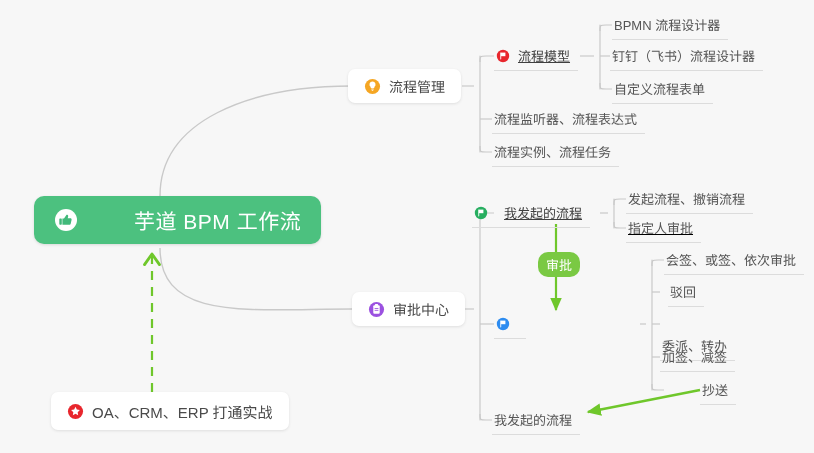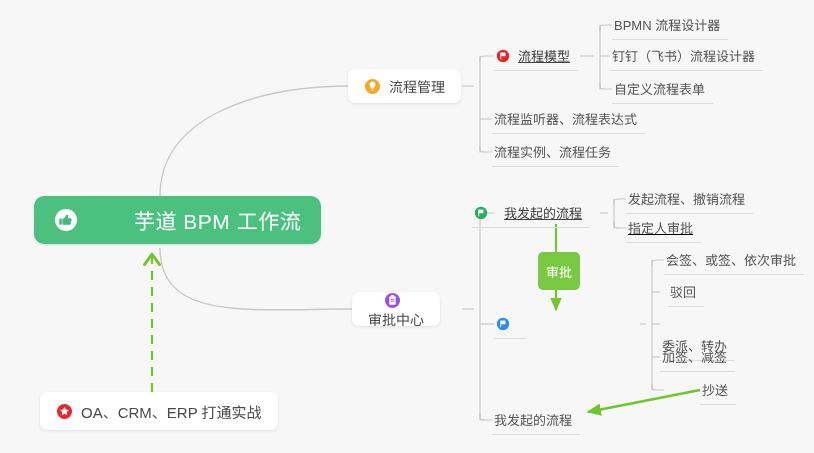--- a/index.html
+++ b/index.html
@@ -76,22 +76,22 @@
     font-size: 13px;
   }
   .leaf.titled .label {
     color: #404040;
     text-decoration: underline;
   }
 
   
   .tag {
     background: #7ac943;
-    border-radius: 5px;
-    height: 38px;
+    border-radius: 10px;
+    height: 25px;
     padding: 0 8px;
     justify-content: center;
   }
   .tag .label {
     color: #ffffff;
     font-size: 13px;
   }
 
   
   .ic {
@@ -211,21 +211,21 @@
     <span class="label">自定义流程表单</span>
   </div>
 
   <div class="node leaf" style="left:492px; top:104px;">
     <span class="label">流程监听器、流程表达式</span>
   </div>
   <div class="node leaf" style="left:492px; top:137px;">
     <span class="label">流程实例、流程任务</span>
   </div>
 
-  <div class="node card" style="left:352px; top:292px;flex-direction:column;">
+  <div class="node card" style="left:352px; top:292px;">
     <span class="ic ic-sm">
       <svg viewBox="0 0 18 18">
         <circle cx="9" cy="9" r="8" fill="#9b51e0"></circle>
         <rect x="5.6" y="4.4" width="6.8" height="9.2" rx="1.1" fill="#ffffff"></rect>
         <rect x="7.3" y="3.2" width="3.4" height="2" rx="0.8" fill="#ffffff"></rect>
         <rect x="7" y="7.4" width="4" height="0.9" fill="#9b51e0"></rect>
         <rect x="7" y="9.4" width="4" height="0.9" fill="#9b51e0"></rect>
       </svg>
     </span>
     <span class="label">审批中心</span>
@@ -276,21 +276,21 @@
     <span class="label">加签、减签</span>
   </div>
   <div class="node leaf" style="left:700px; top:375px;">
     <span class="label">抄送</span>
   </div>
 
   <div class="node leaf" style="left:492px; top:405px;">
     <span class="label">我发起的流程</span>
   </div>
 
-  <div class="node card" style="left:40px; top:392px; height:38px;">
+  <div class="node card" style="left:51px; top:392px; height:38px;">
     <span class="ic ic-sm">
       <svg viewBox="0 0 18 18">
         <circle cx="9" cy="9" r="8" fill="#e8262d"></circle>
         <path d="M9 4.1l1.42 2.88 3.18.46-2.3 2.24.54 3.17L9 11.36l-2.84 1.49.54-3.17-2.3-2.24 3.18-.46z" fill="#ffffff"></path>
       </svg>
     </span>
     <span class="label" style="font-size:15px;">OA、CRM、ERP 打通实战</span>
   </div>
 
 </div>

